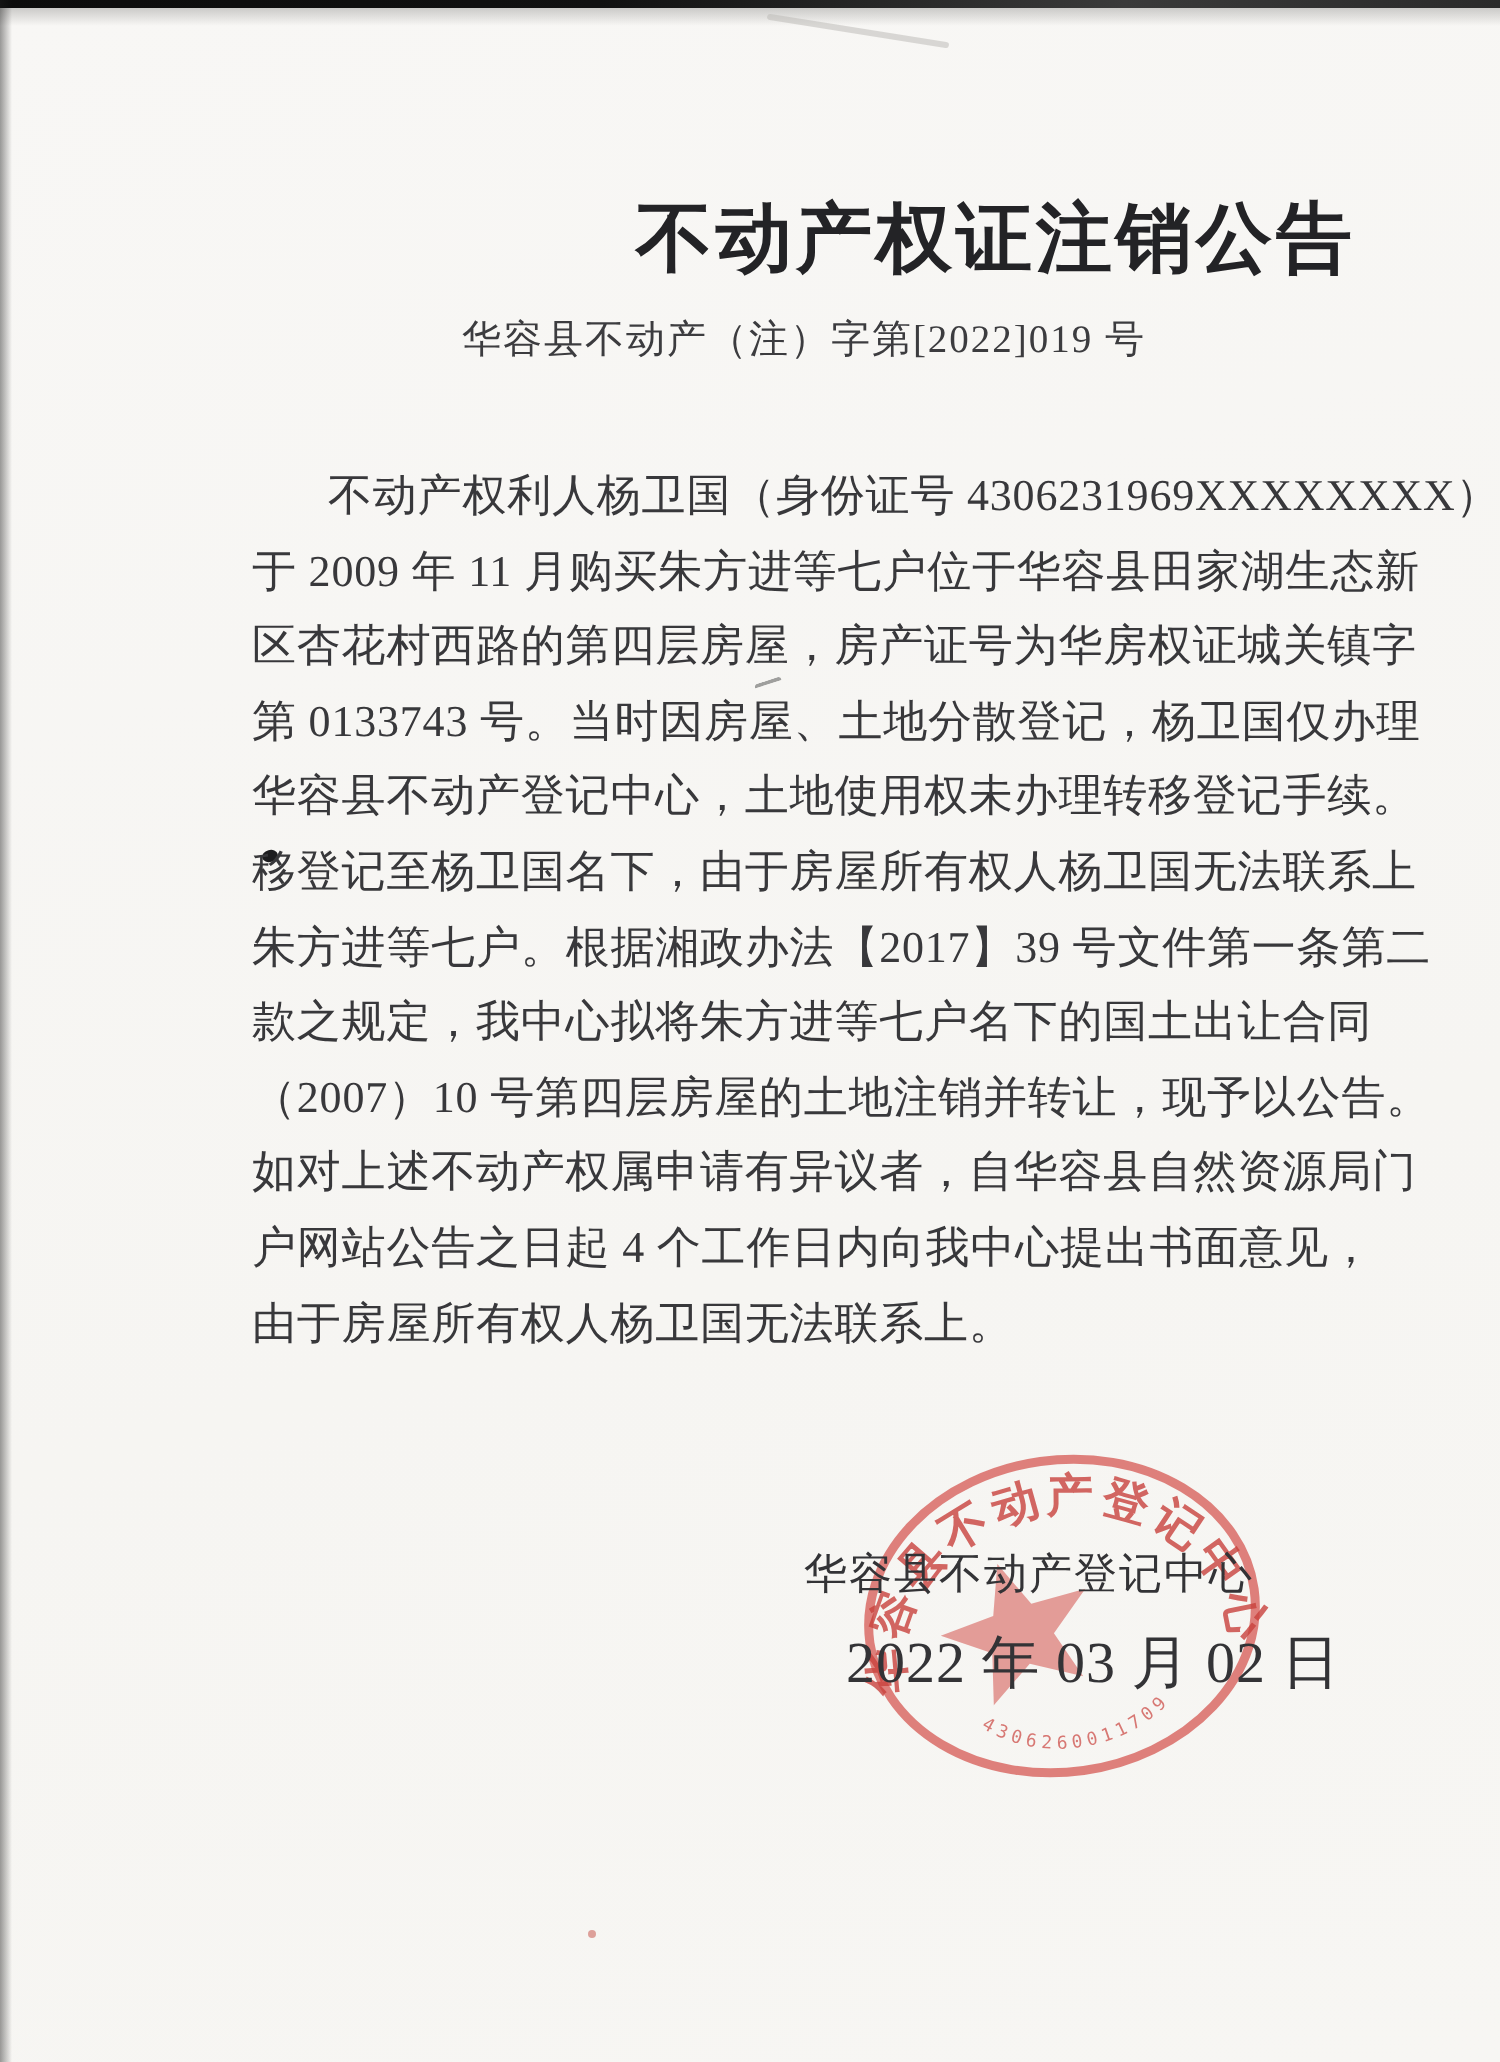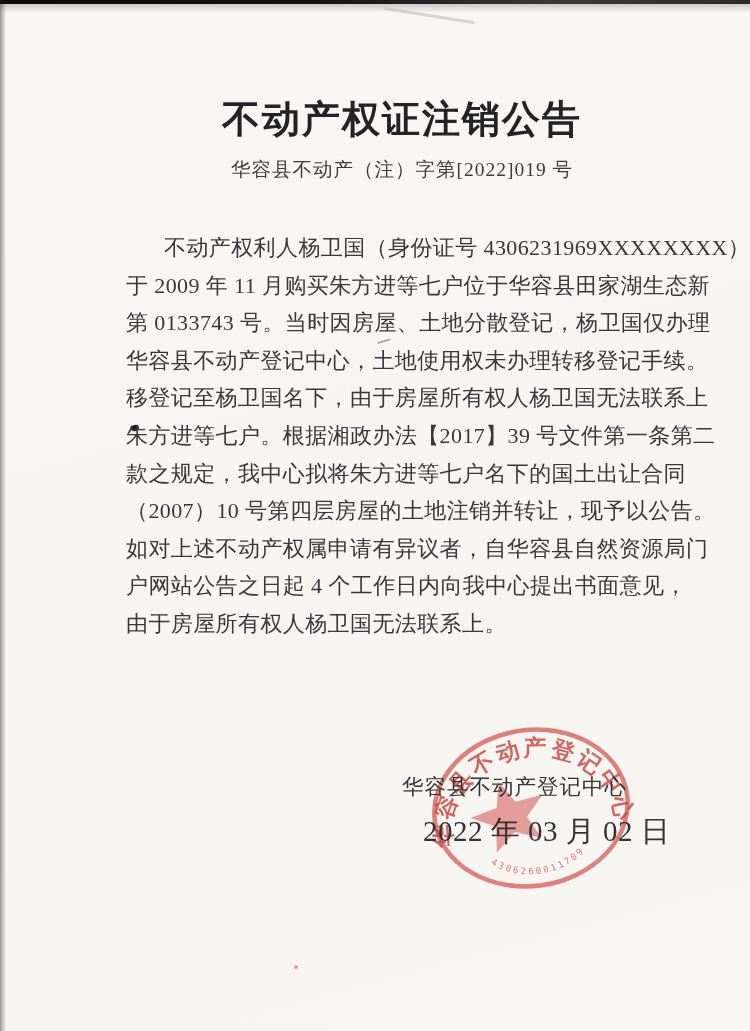--- a/index.html
+++ b/index.html
@@ -25,21 +25,21 @@
     background:rgba(190,188,184,0.55);transform:rotate(9deg);border-radius:2px;}
   .ink-dot{position:absolute;left:131px;top:425px;width:8px;height:6px;
     background:#1d1d1f;border-radius:50%;transform:rotate(-15deg);}
   .stray-mark{position:absolute;left:378px;top:340px;width:14px;height:7px;
     border-top:2px solid #8a8a88;transform:rotate(-18deg);border-radius:2px;opacity:.8;}
   .red-speck{position:absolute;left:294px;top:965px;width:4px;height:4px;
     background:rgba(200,90,80,0.55);border-radius:50%;}
 
   
   .doc-title{position:absolute;left:126px;top:94px;width:552px;
-    text-align:center;font-size:38px;font-weight:bold;letter-spacing:2px;color:#232326;}
+    text-align:right;font-size:38px;font-weight:bold;letter-spacing:2px;color:#232326;}
   .doc-number{position:absolute;left:126px;top:156px;width:552px;
     text-align:center;font-size:19.5px;letter-spacing:1px;color:#3c3c3f;font-family:Liberation Serif, serif;}
   .doc-body{position:absolute;left:126px;top:229px;width:556px;
     font-size:22px;line-height:37.6px;letter-spacing:0.4px;}
   .line{white-space:nowrap;}
   .line.indent1{text-indent:38px;}
   .line.indent2{text-indent:34px;}
 
   .sign-org{position:absolute;left:402px;top:772px;font-size:21.5px;
     letter-spacing:1px;color:#333336;z-index:3;}
@@ -61,20 +61,21 @@
   <div class="ink-dot"></div>
   <div class="stray-mark"></div>
   <div class="red-speck"></div>
 
   <div class="doc-title">不动产权证注销公告</div>
   <div class="doc-number">华容县不动产（注）字第[2022]019 号</div>
 
   <div class="doc-body">
     <div class="line indent1">不动产权利人杨卫国（身份证号 4306231969XXXXXXXX），</div>
     <div class="line">于 2009 年 11 月购买朱方进等七户位于华容县田家湖生态新</div>
+    <div class="line">区杏花村西路的第四层房屋，房产证号为华房权证城关镇字</div>
     <div class="line">第 0133743 号。当时因房屋、土地分散登记，杨卫国仅办理</div>
     <div class="line">华容县不动产登记中心，土地使用权未办理转移登记手续。</div>
     <div class="line">移登记至杨卫国名下，由于房屋所有权人杨卫国无法联系上</div>
     <div class="line">朱方进等七户。根据湘政办法【2017】39 号文件第一条第二</div>
     <div class="line">款之规定，我中心拟将朱方进等七户名下的国土出让合同</div>
     <div class="line">（2007）10 号第四层房屋的土地注销并转让，现予以公告。</div>
     <div class="line">如对上述不动产权属申请有异议者，自华容县自然资源局门</div>
     <div class="line">户网站公告之日起 4 个工作日内向我中心提出书面意见，</div>
     <div class="line">由于房屋所有权人杨卫国无法联系上。</div>
   </div>

